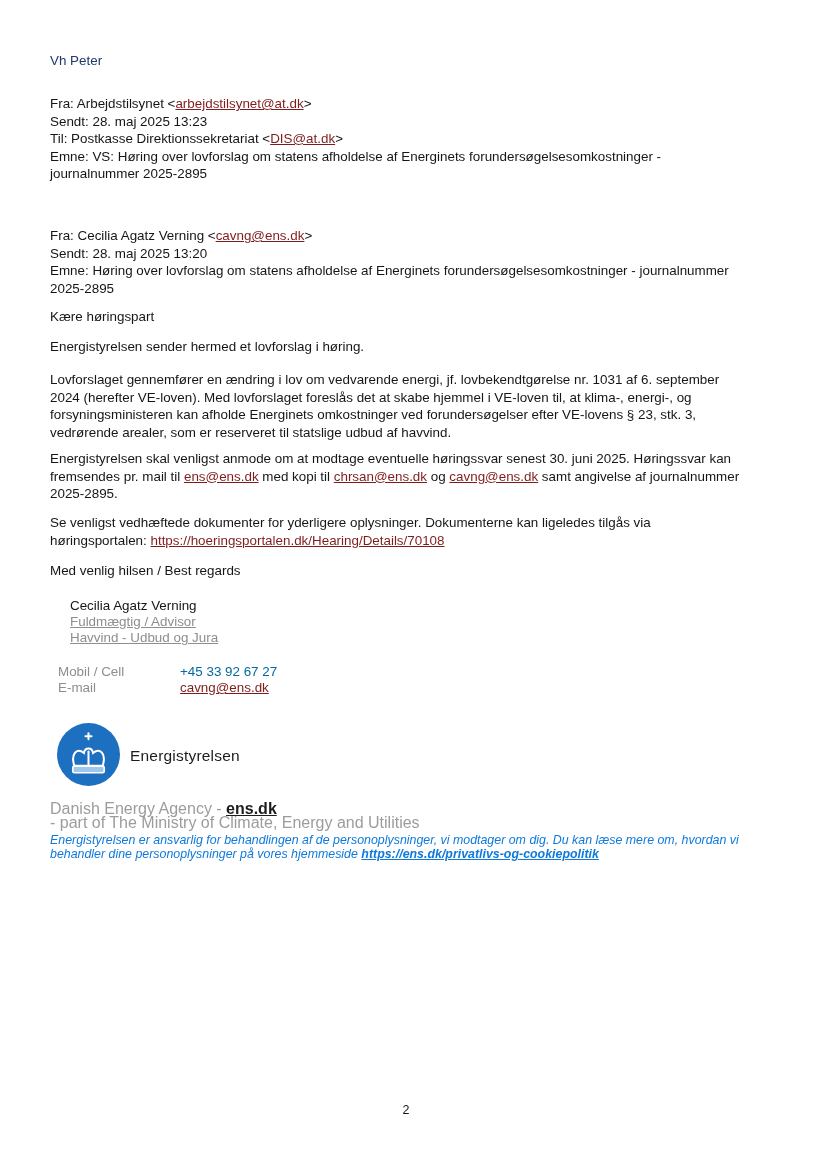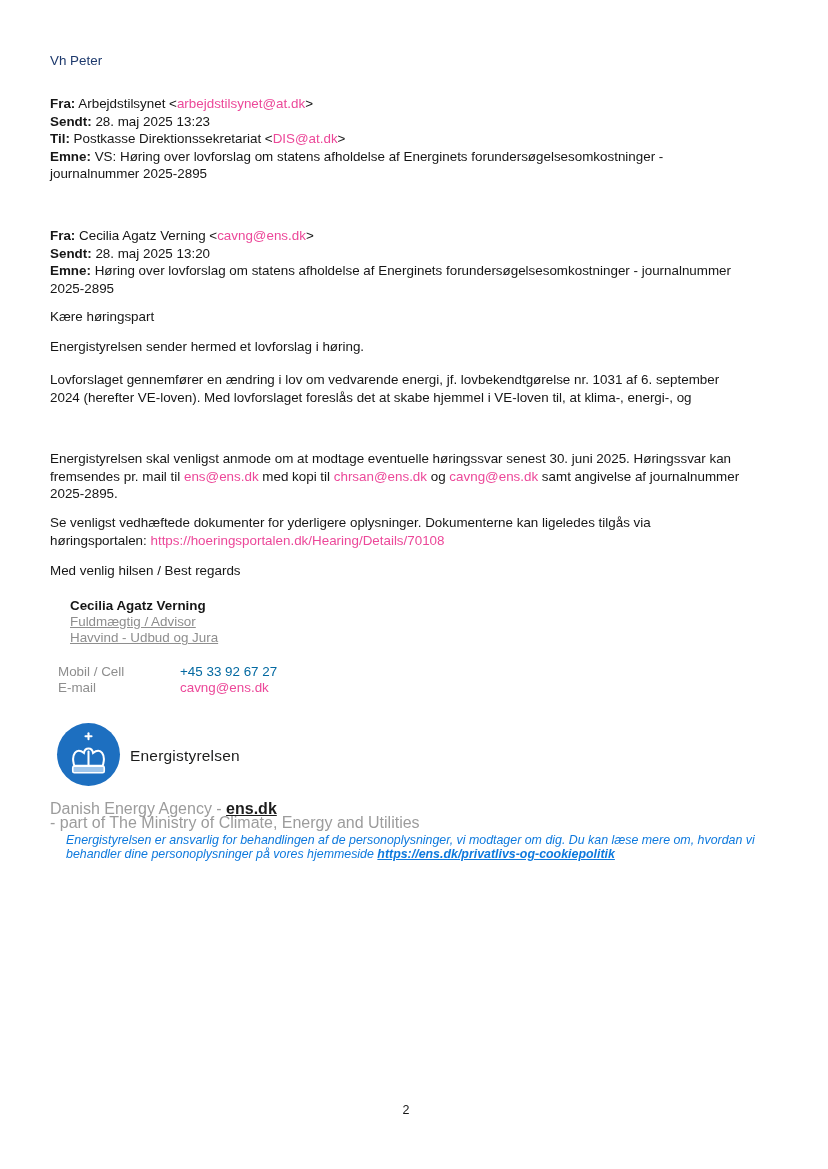--- a/index.html
+++ b/index.html
@@ -3,32 +3,32 @@
 <meta charset="utf-8">
 <style>
   html,body{margin:0;padding:0;background:#ffffff;}
   .doc{
     position:relative;width:828px;height:1169px;background:#ffffff;overflow:hidden;
     font-family:"Liberation Sans","DejaVu Sans",sans-serif;
     font-size:13.4px;line-height:17.5px;color:#161616;
   }
   .blk{position:absolute;left:50px;}
   .line{display:block;white-space:pre;height:17.5px;line-height:17.5px;}
-  .b{font-weight:bold;}
+  .b{font-weight:normal;}
   .navy{color:#1e3a6d;}
-  a.lnk{color:#ec4899;cursor:pointer;}
+  a.lnk{color:#7f1d1d;text-decoration:underline;cursor:pointer;}
   .gray{color:#8e8e8e;text-decoration:underline;}
   .val{color:#0369a1;text-align:center;}
   .sigline{display:block;white-space:pre;height:16.4px;line-height:16.4px;margin-left:20px;}
   .contact-row{display:flex;height:16.2px;line-height:16.2px;white-space:pre;}
   .contact-row .lbl{width:122px;color:#8e8e8e;margin-left:8px;}
   .brandtext{font-weight:normal;font-size:15.5px;color:#1c1c1b;letter-spacing:.2px;}
   .ftline{display:block;white-space:pre;font-size:16px;height:13.6px;line-height:13.6px;color:#9c9c9c;}
   .ftlink{color:#1c1c1c;font-weight:bold;text-decoration:underline;}
-  .privline{display:block;white-space:pre;font-size:12.4px;height:13.8px;line-height:13.8px;color:#0e79dd;font-style:italic;margin-left:16px;}
+  .privline{display:block;white-space:pre;font-size:12.4px;height:13.8px;line-height:13.8px;color:#0e79dd;font-style:italic;}
   .privlink{color:#0e79dd;font-weight:bold;font-style:italic;text-decoration:underline;cursor:pointer;}
   .pagenum{position:absolute;left:0;right:16px;top:1102px;text-align:center;font-size:12.5px;color:#161616;}
   .logo{position:absolute;left:56px;top:722px;width:65px;height:65px;}
 </style>
 </head>
 <body>
 
 <div class="doc">
 
   <div class="blk navy" style="top:52px">Vh Peter</div>
@@ -48,20 +48,22 @@
     <div class="line"><span>2025-2895</span></div>
   </div>
 
   <div class="blk" style="top:308px">Kære høringspart</div>
 
   <div class="blk" style="top:338px">Energistyrelsen sender hermed et lovforslag i høring.</div>
 
   <div class="blk" style="top:371px">
     <div class="line">Lovforslaget gennemfører en ændring i lov om vedvarende energi, jf. lovbekendtgørelse nr. 1031 af 6. september</div>
     <div class="line">2024 (herefter VE-loven). Med lovforslaget foreslås det at skabe hjemmel i VE-loven til, at klima-, energi-, og</div>
+    <div class="line">forsyningsministeren kan afholde Energinets omkostninger ved forundersøgelser efter VE-lovens § 23, stk. 3,</div>
+    <div class="line">vedrørende arealer, som er reserveret til statslige udbud af havvind.</div>
   </div>
 
   <div class="blk" style="top:450px">
     <div class="line">Energistyrelsen skal venligst anmode om at modtage eventuelle høringssvar senest 30. juni 2025. Høringssvar kan</div>
     <div class="line"><span>fremsendes pr. mail til </span><a class="lnk">ens@ens.dk</a><span> med kopi til </span><a class="lnk">chrsan@ens.dk</a><span> og </span><a class="lnk">cavng@ens.dk</a><span> samt angivelse af journalnummer</span></div>
     <div class="line">2025-2895.</div>
   </div>
 
   <div class="blk" style="top:514px">
     <div class="line">Se venligst vedhæftede dokumenter for yderligere oplysninger. Dokumenterne kan ligeledes tilgås via</div>

